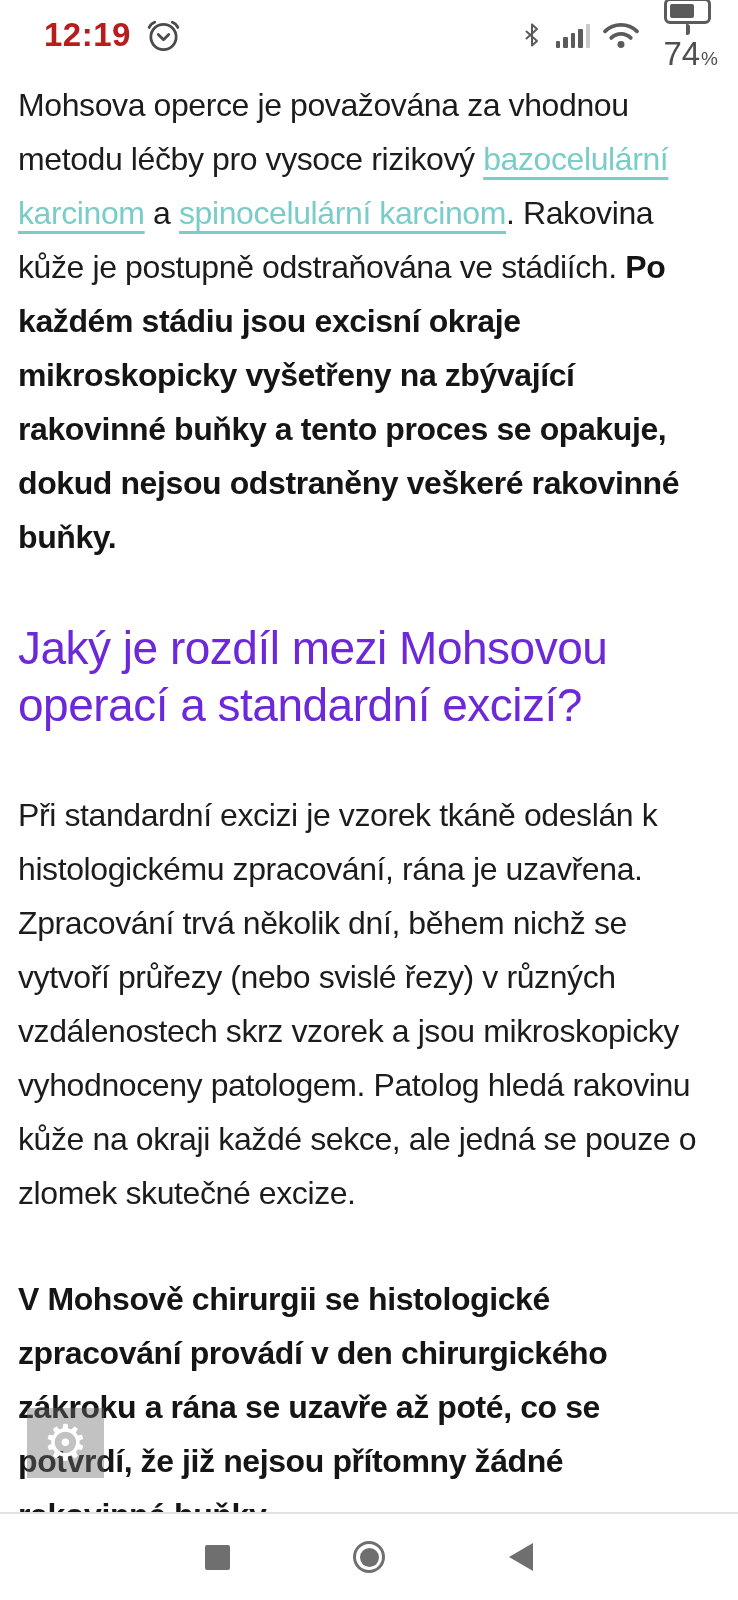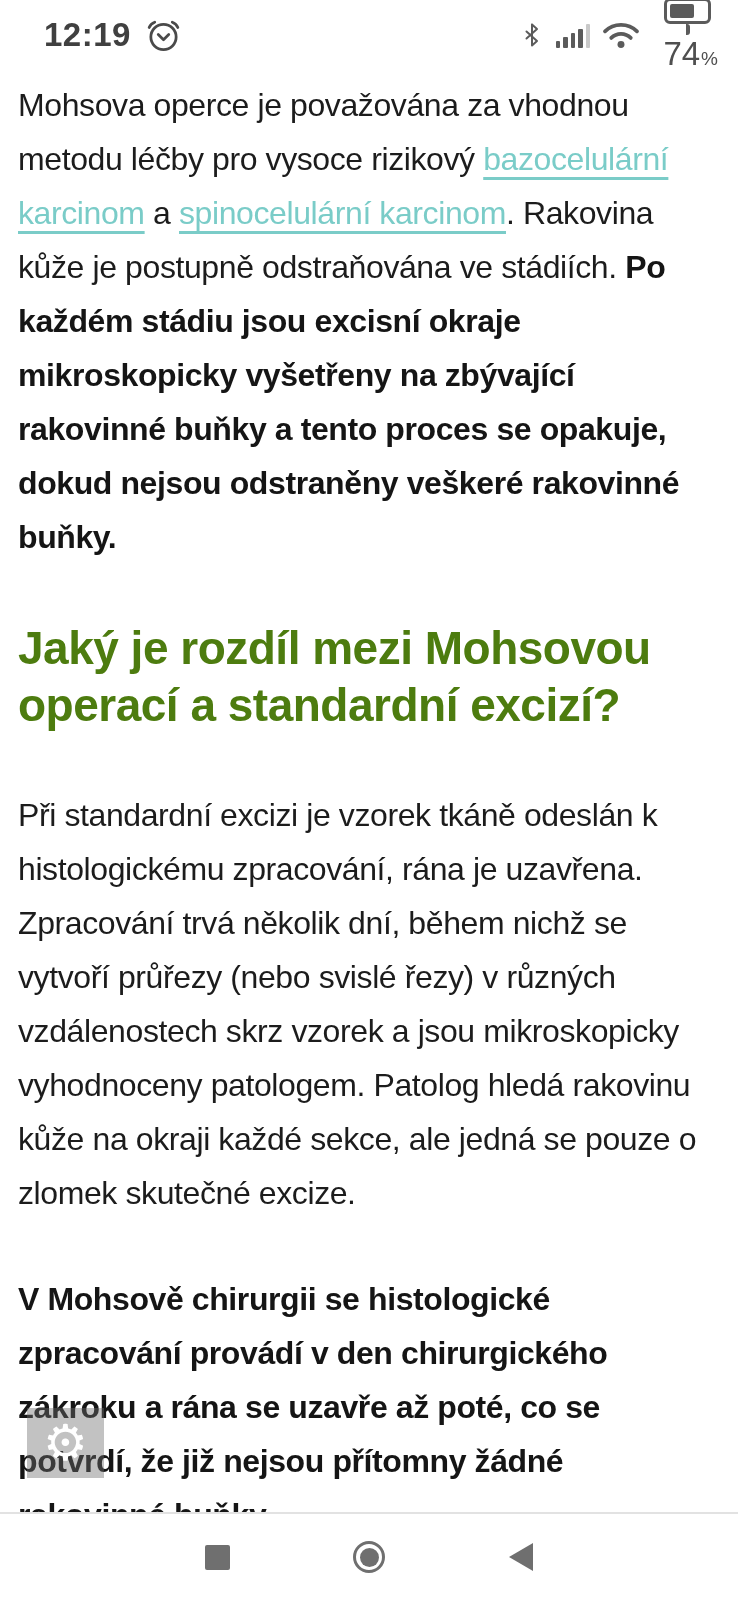--- a/index.html
+++ b/index.html
@@ -9,21 +9,21 @@
     font-family:"Liberation Sans", sans-serif;
   }
 
   
   .status-bar {
     position:absolute; top:0; left:0; right:0; height:64px;
     display:flex; align-items:center; justify-content:space-between;
     padding:6px 20px 0 44px; box-sizing:border-box; color:#4a4a4a;
   }
   .sb-left { display:flex; align-items:center; gap:14px; }
-  .sb-time { font-size:33px; font-weight:600; letter-spacing:0.5px; color:#404040; }
+  .sb-time { font-size:33px; font-weight:600; letter-spacing:0.5px; color:#b91c1c; }
   .sb-right { display:flex; align-items:center; gap:12px; }
   .signal-bars { display:flex; align-items:flex-end; gap:3px; height:25px; }
   .signal-bars .bar { width:4.5px; background:#5b5b5b; border-radius:1px; }
   .signal-bars .b1{height:7px;} .signal-bars .b2{height:11px;}
   .signal-bars .b3{height:15px;} .signal-bars .b4{height:19px;}
   .signal-bars .b5{height:24px; background:#c9c9c9;}
   .battery { display:flex; align-items:center; margin-left:4px;flex-direction:column; }
   .battery-body {
     width:47px; height:26px; border:3px solid #5b5b5b; border-radius:6px;
     box-sizing:border-box; padding:3px; display:flex;
@@ -42,22 +42,22 @@
   .content p {
     margin:0 0 52px; font-size:32px; line-height:54px; letter-spacing:-0.4px;
   }
   .content p b { font-weight:700; color:#151515; }
   .content .bold-para { font-weight:700; color:#151515; }
   a.inline-link {
     color:#7accc8; text-decoration:underline;
     text-decoration-thickness:3px; text-underline-offset:7px; cursor:pointer;
   }
   .content h2 {
-    margin:56px 0 54px; font-size:46px; line-height:57px; font-weight:700;
-    color:#4d7c0f; letter-spacing:-0.5px;
+    margin:56px 0 54px; font-size:46px; line-height:57px; font-weight:400;
+    color:#6d28d9; letter-spacing:-0.5px;
   }
 
   
   .fab {
     position:absolute; left:27px; top:1408px; width:77px; height:70px;
     background:rgba(110,110,110,0.42); display:flex; align-items:center;
     justify-content:center; z-index:6; border:none; cursor:pointer;
   }
   .fab .gear {
     color:#ffffff; font-size:50px; line-height:1;

